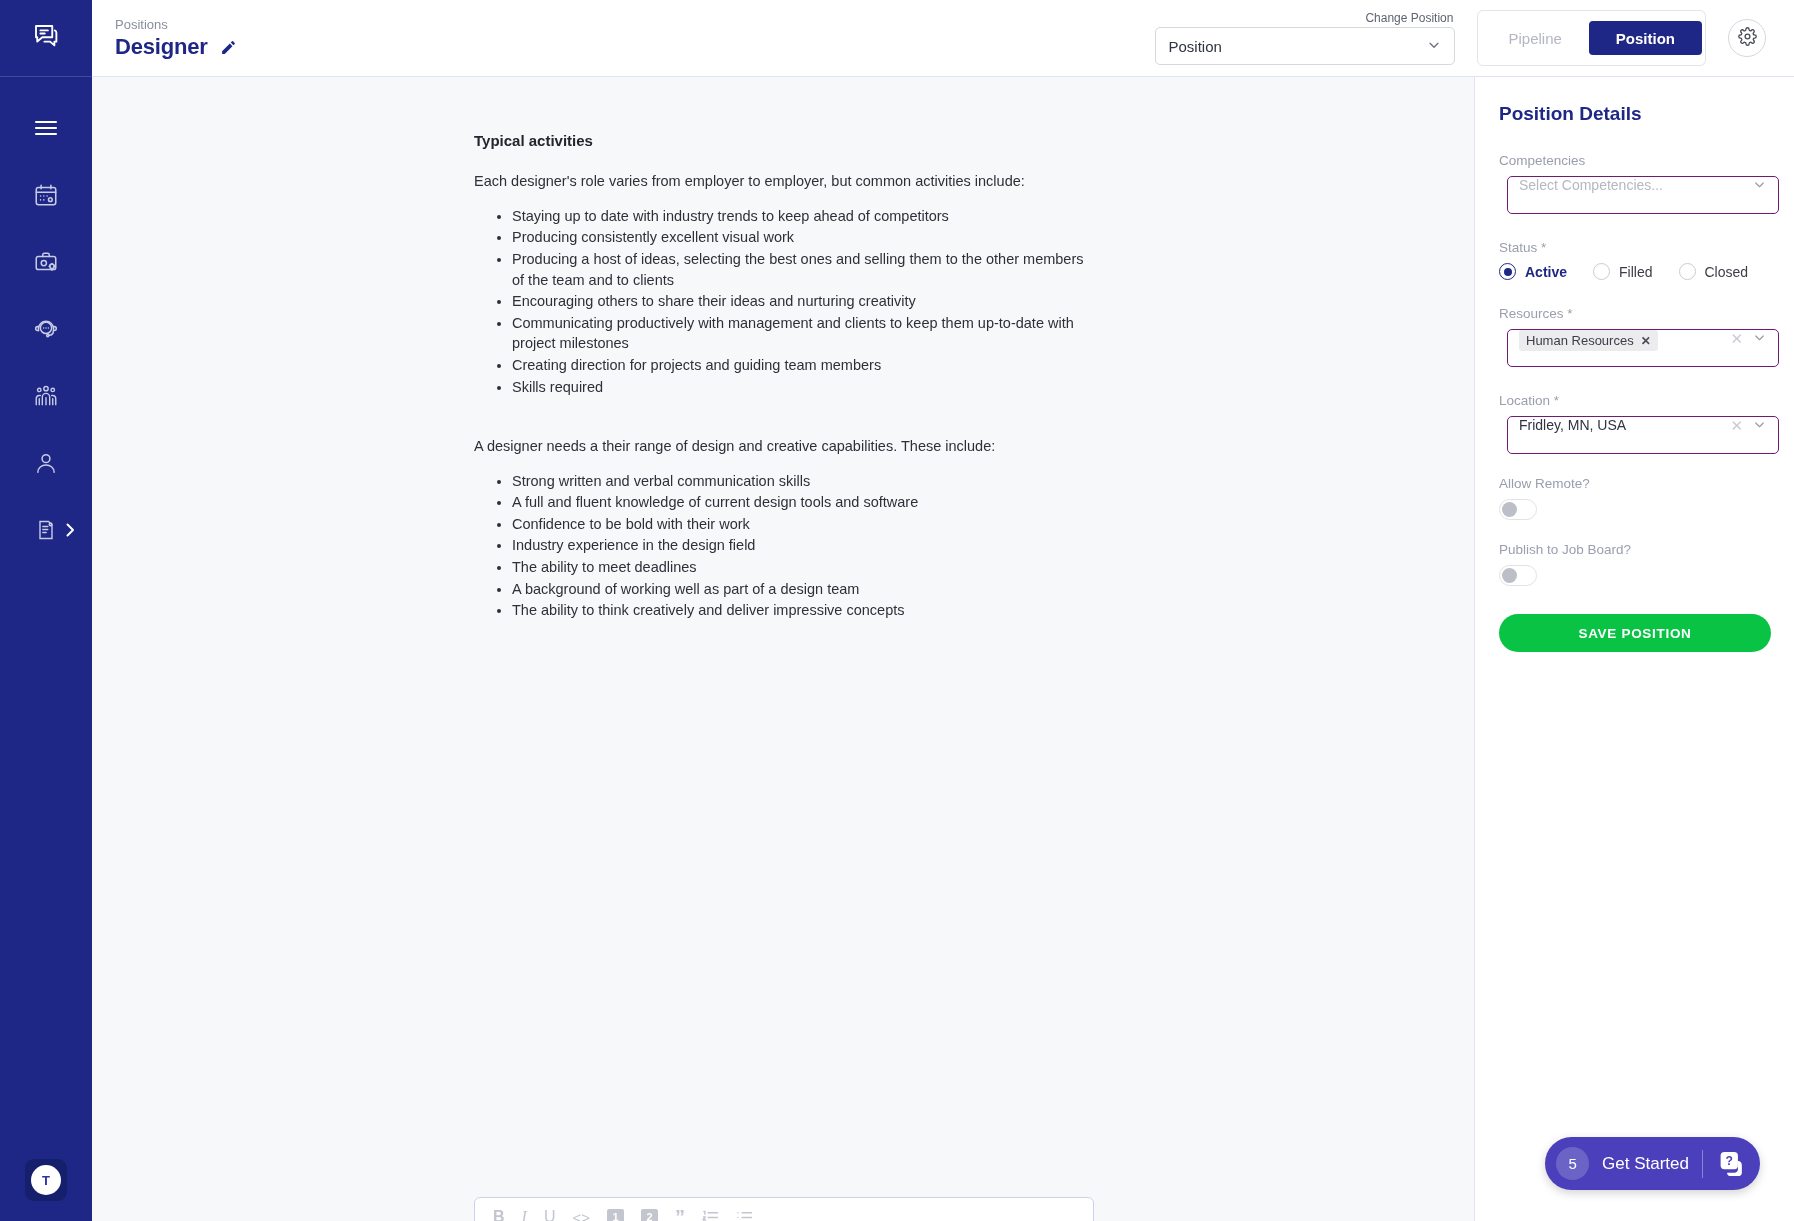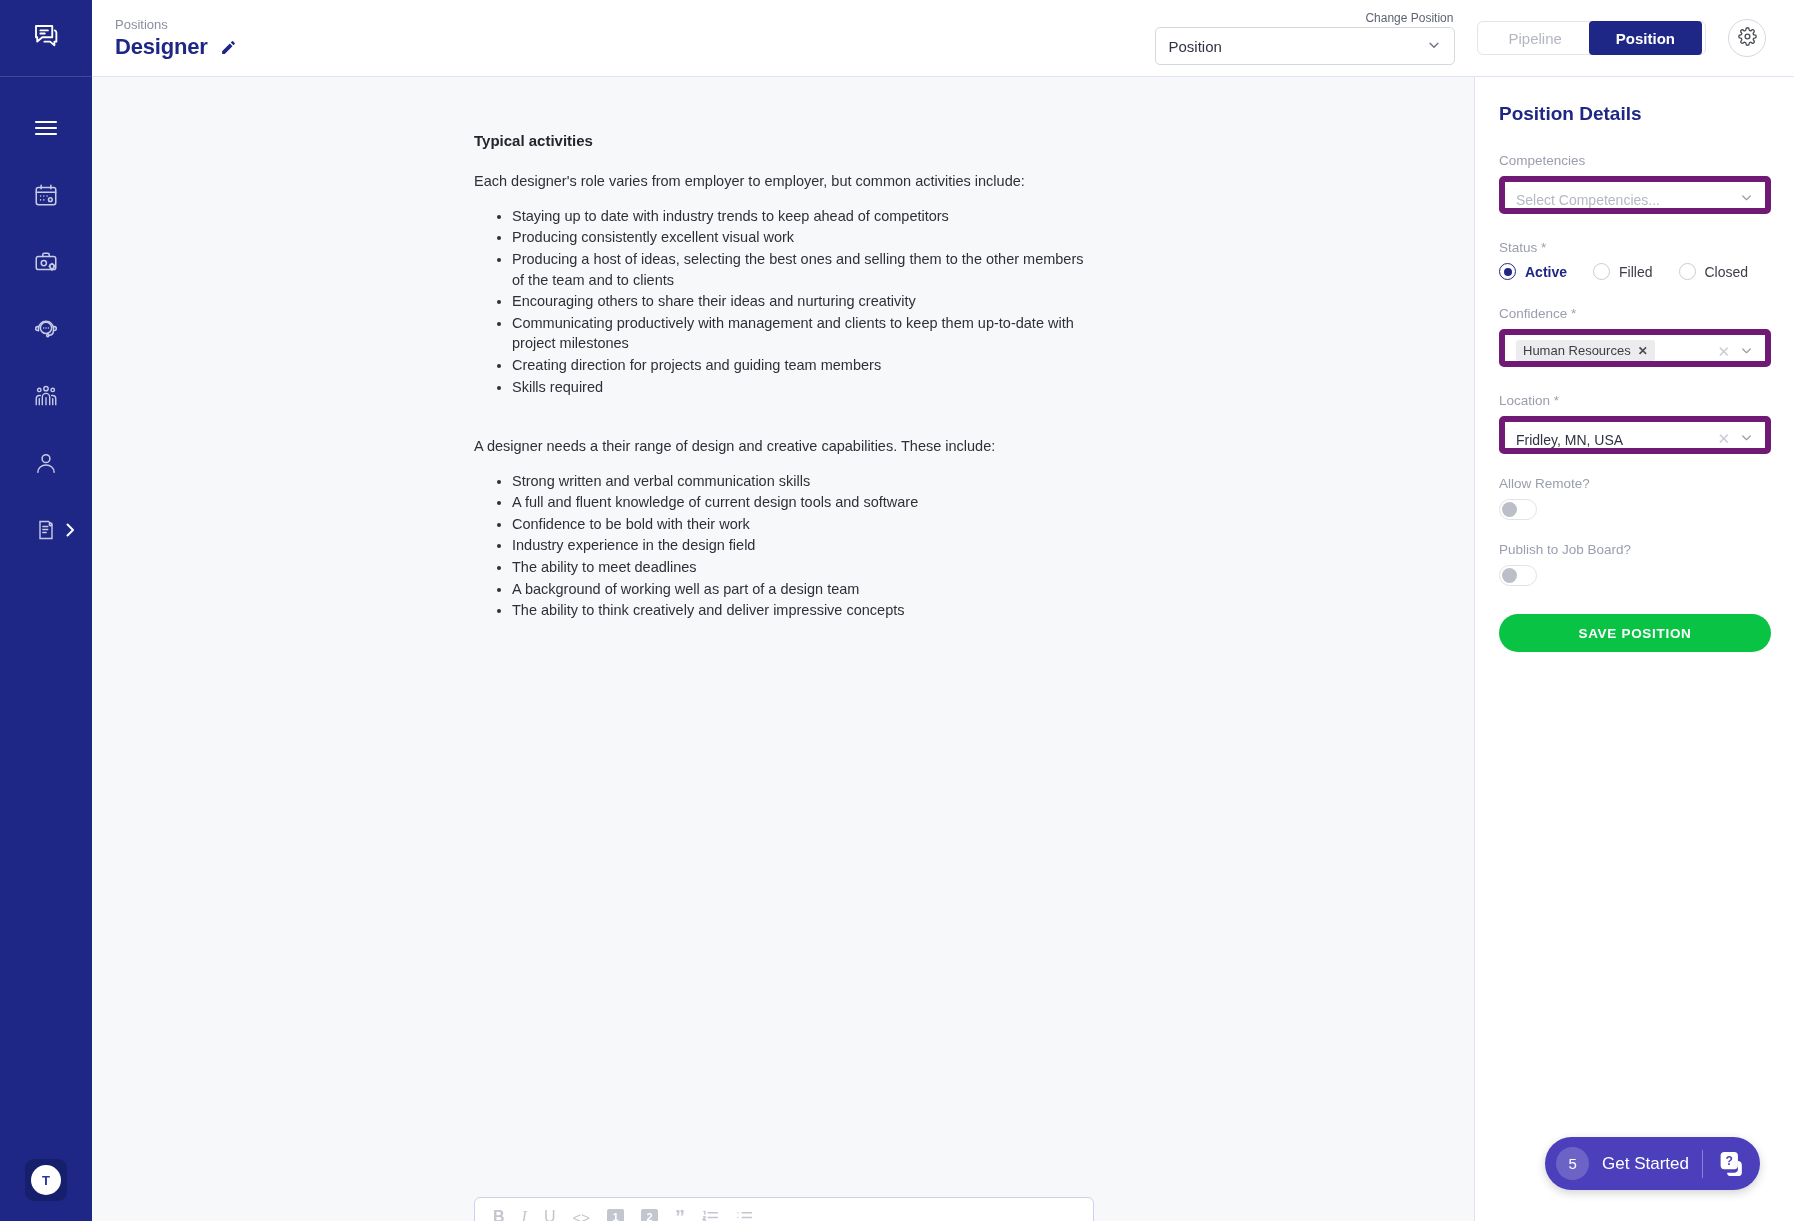--- a/index.html
+++ b/index.html
@@ -57,21 +57,21 @@
   .select-wrap { position:relative; display:flex; flex-direction:column; }
   .select-label { font-size:12px; color:#5f6472; text-align:right; margin-bottom:2px; padding-right:2px; }
   .select-box {
     width:300px; height:38px; border:1px solid #d6d8de; border-radius:5px; background:#fff;
     display:flex; align-items:center; padding:0 12px; font-size:15px; color:#2f3342; cursor:pointer;
   }
   .select-box .chev { margin-left:auto; }
 
   .seg {
     display:flex; align-items:center; border:1px solid #e2e4ea; border-radius:6px;
-    background:#fff; height:34px; padding:3px;
+    background:#fff; height:56px; padding:3px;
   }
   .seg button {
     border:0; background:transparent; height:34px; padding:0 27px; border-radius:4px;
     font-size:15px; color:#b4b7c1; cursor:pointer; font-family:inherit;
   }
   .seg button.active { background:#1e2785; color:#fff; font-weight:bold; }
   .gear-btn {
     width:38px;height:38px;border-radius:50%;border:1px solid #d6d8de;background:#fff;
     display:flex;align-items:center;justify-content:center;cursor:pointer;
   }
@@ -103,22 +103,22 @@
   }
 
   
   #panel {
     position:absolute; left:1474px; top:77px; width:320px; height:1144px;
     background:#fff; border-left:1px solid #dfe3f3; padding:26px 8px 0 24px;
   }
   #panel h2 { margin:0 0 28px 0; font-size:19px; color:#1e2785; font-weight:bold; }
   .field-label { font-size:13.5px; color:#9a9ead; margin-bottom:8px; }
   .ctl {
-    width:272px; min-height:38px; border:6px solid #701a75; border-radius:5px; background:#fff;
-    display:flex; align-items:flex-end; padding:0 11px; font-size:14px; color:#2f3342;
+    width:272px; min-height:38px; border:1px solid #701a75; border-radius:5px; background:#fff;
+    display:flex; align-items:flex-start; padding:0 11px; font-size:14px; color:#2f3342;margin-left:8px;
   }
   .ctl .ph { color:#b5b8c2; }
   .ctl .icons { margin-left:auto; display:flex; align-items:center; gap:9px; }
   .x-ico { color:#c9ccd4; font-size:15px; cursor:pointer; }
   .chip {
     background:#ececee; border-radius:3px; padding:3px 7px; font-size:13px; color:#3b3e48;
     display:flex; align-items:center; gap:7px;
   }
   .chip b { font-weight:bold; color:#4a4d57; cursor:pointer; font-size:12px; }
   .spacer { height:26px; }
@@ -397,21 +397,21 @@
       <span>Filled</span>
     </label>
     <label class="radio">
       <span class="rdot"></span>
       <span>Closed</span>
     </label>
   </div>
 
   <div class="spacer"></div>
 
-  <div class="field-label">Confidence *</div>
+  <div class="field-label">Resources *</div>
   <div class="ctl">
     <span class="chip">
       <span>Human Resources</span>
       <b>✕</b>
     </span>
     <span class="icons">
       <span class="x-ico">✕</span>
       <span>
         <svg width="15" height="15" viewBox="0 0 24 24" fill="none" stroke="#9a9ead" stroke-width="2" stroke-linecap="round" stroke-linejoin="round">
             <path d="M6 9.5 12 15.5 18 9.5"></path>

